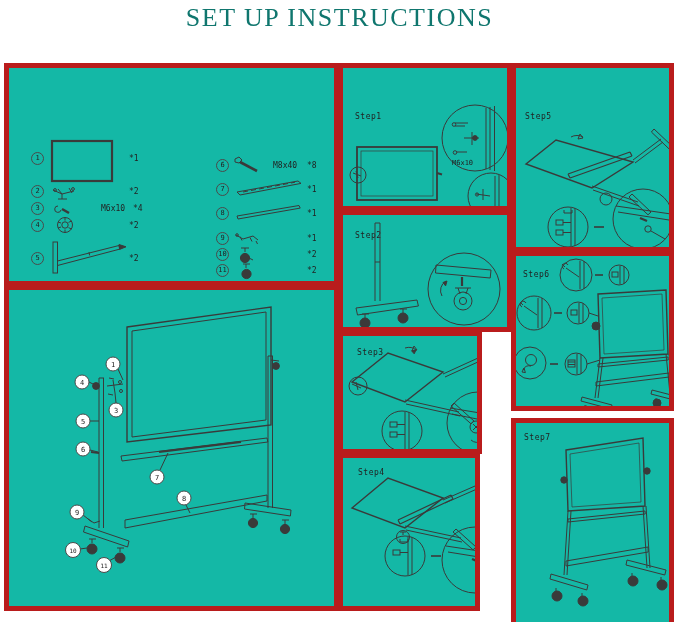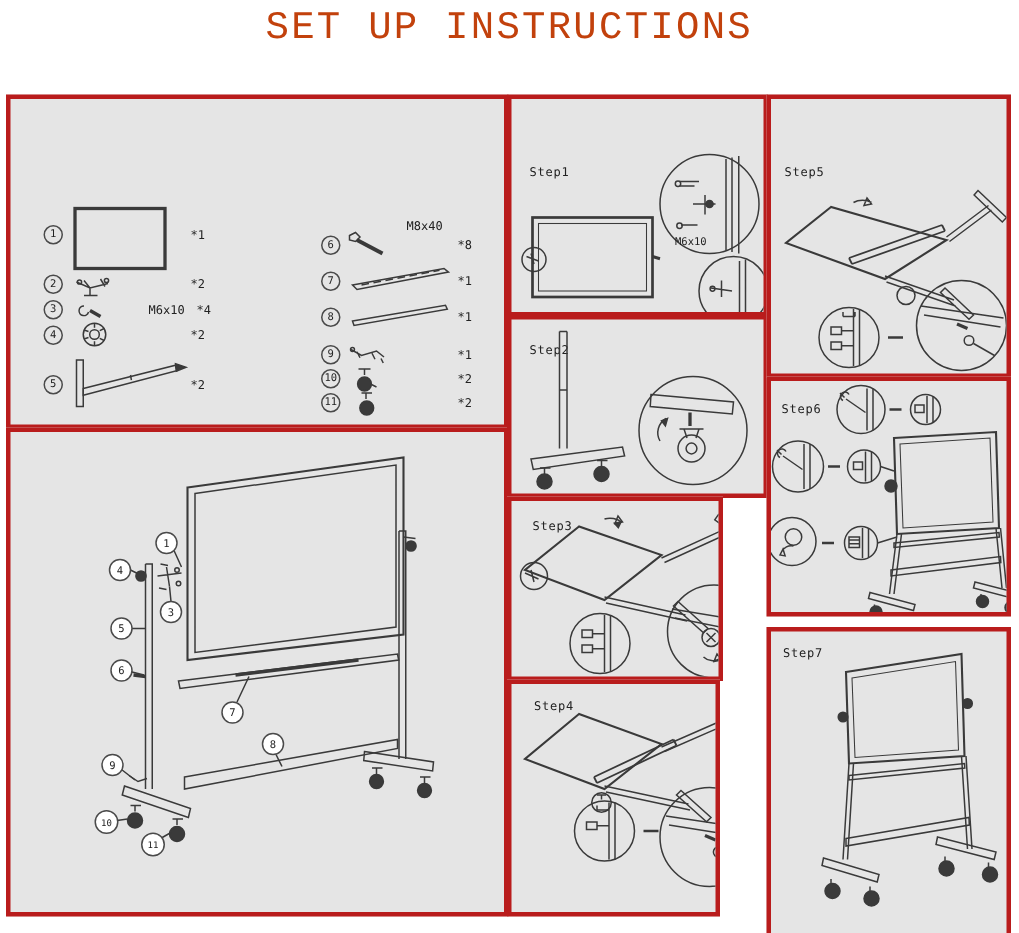--- a/index.html
+++ b/index.html
@@ -2,26 +2,26 @@
 <html><head>
 <meta charset="utf-8">
 <style>
   html,body{margin:0;padding:0;}
   body{
     width:679px;height:622px;position:relative;background:#ffffff;
     font-family:"DejaVu Sans Mono", monospace;overflow:hidden;
   }
   .title{
     position:absolute;top:3px;left:0;width:679px;text-align:center;
-    font-family:Liberation Mono, monospace;font-size:26px;letter-spacing:1.5px;
-    color:#c2410c;white-space:nowrap;
+    font-family:Liberation Serif, serif;font-size:26px;letter-spacing:1.5px;
+    color:#0f766e;white-space:nowrap;
   }
   .panel{
-    position:absolute;border:3px solid #b91c1c;box-sizing:border-box;
-    background:#e5e5e5;overflow:hidden;
+    position:absolute;border:5px solid #b91c1c;box-sizing:border-box;
+    background:#14b8a6;overflow:hidden;
   }
   .panel svg{position:absolute;left:0;top:0;}
   .step-label{
     position:absolute;font-size:8px;color:#222;letter-spacing:.5px;white-space:nowrap;
   }
   .circ{
     position:absolute;width:13px;height:13px;border:1px solid #4a4a4a;border-radius:50%;
     box-sizing:border-box;font-size:7px;line-height:11px;text-align:center;color:#222;
   }
   .qty,.spec{position:absolute;font-size:8px;color:#222;white-space:nowrap;}
@@ -108,21 +108,21 @@
   <span class="spec" style="left:92px;top:136px;">M6x10</span>
   <span class="qty" style="left:124px;top:136px;">*4</span>
 
   <span class="circ" style="left:22px;top:151px;">4</span>
   <span class="qty" style="left:120px;top:153px;">*2</span>
 
   <span class="circ" style="left:22px;top:184px;">5</span>
   <span class="qty" style="left:120px;top:186px;">*2</span>
 
   <span class="circ" style="left:207px;top:91px;">6</span>
-  <span class="spec" style="left:264px;top:80px;">M8x40</span>
+  <span class="spec" style="left:264px;top:93px;">M8x40</span>
   <span class="qty" style="left:298px;top:93px;">*8</span>
 
   <span class="circ" style="left:207px;top:115px;">7</span>
   <span class="qty" style="left:298px;top:117px;">*1</span>
 
   <span class="circ" style="left:207px;top:139px;">8</span>
   <span class="qty" style="left:298px;top:141px;">*1</span>
 
   <span class="circ" style="left:207px;top:164px;">9</span>
   <span class="qty" style="left:298px;top:166px;">*1</span>

